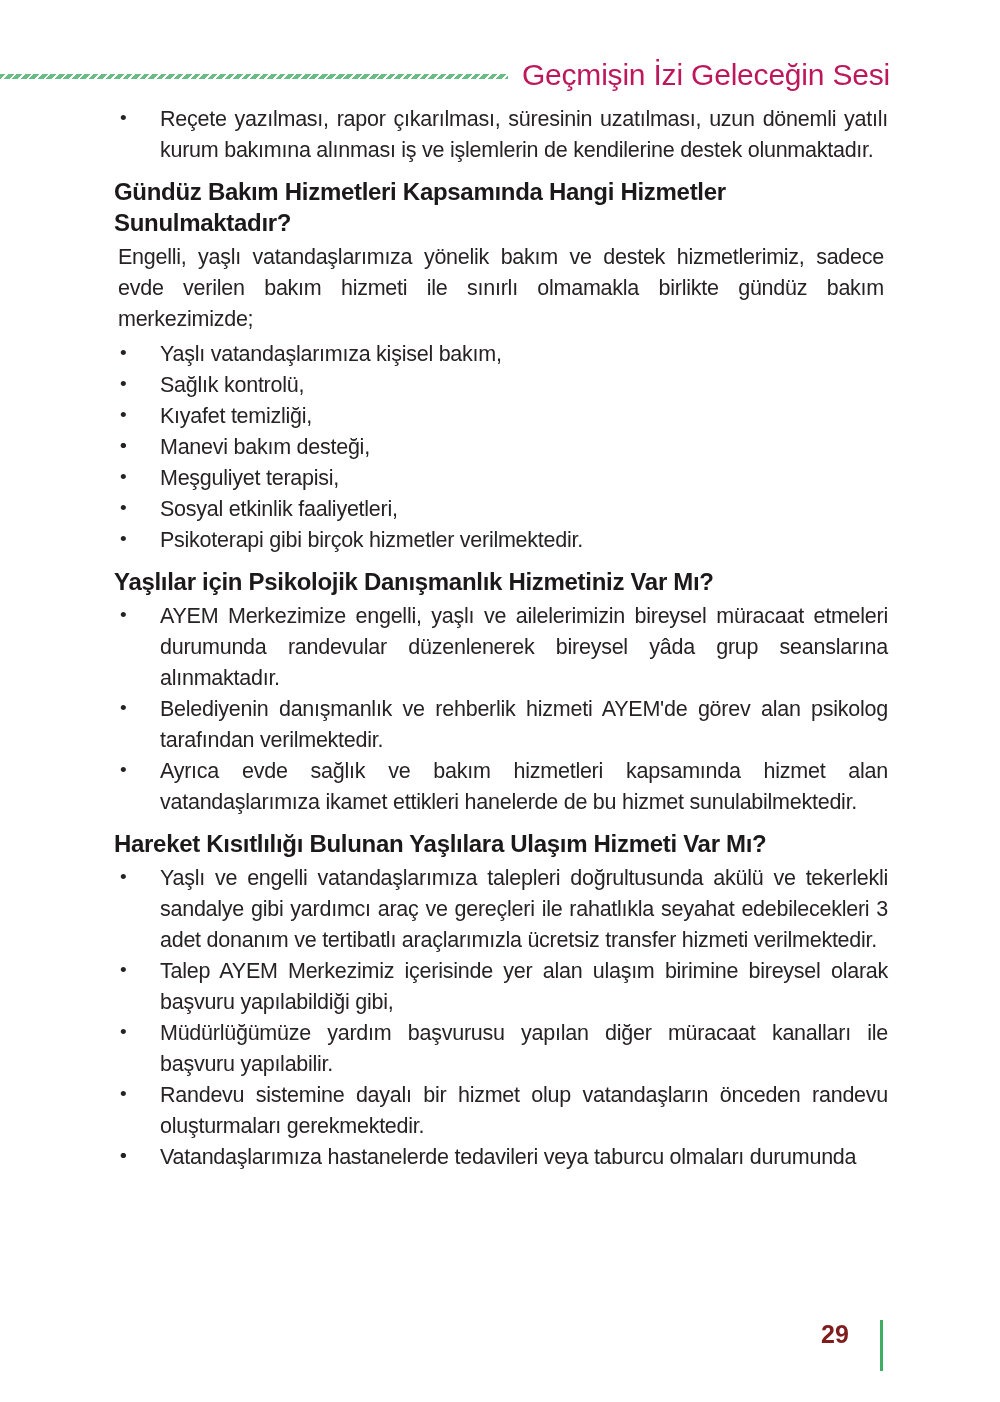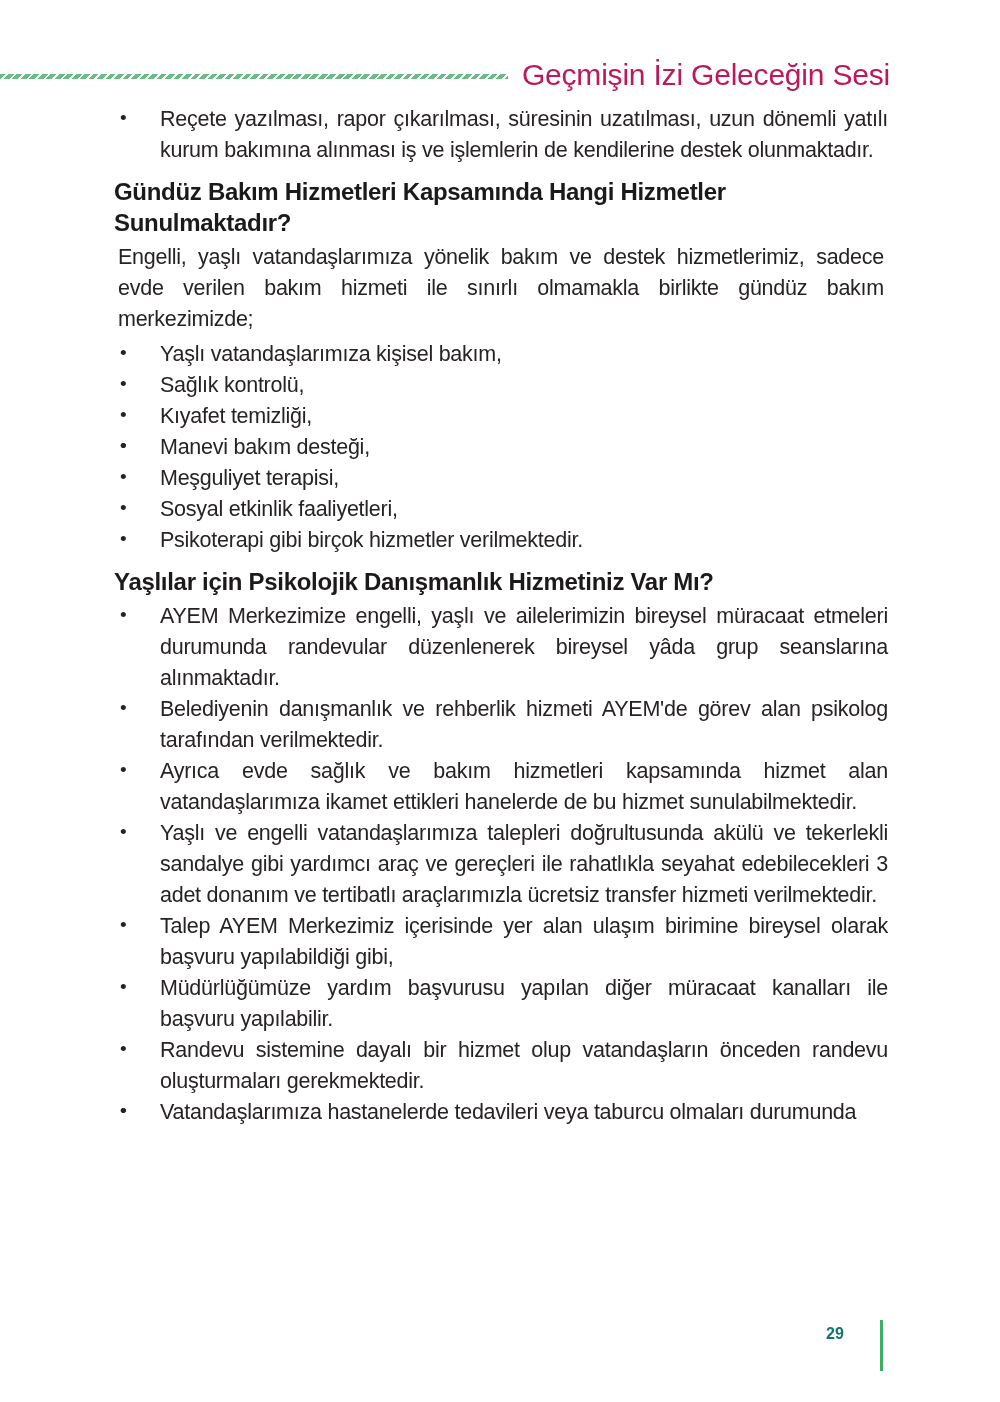--- a/index.html
+++ b/index.html
@@ -51,21 +51,21 @@
     text-align:justify;
   }
   .content li .dot{
     position:absolute;left:6px;top:-2px;
     font-size:19px;color:#272224;
   }
   
   .page-number{
     position:absolute;left:814px;top:1320px;
     width:42px;text-align:center;
-    font-size:16px;line-height:28px;font-weight:bold;color:#0f766e;
+    font-size:25px;line-height:28px;font-weight:bold;color:#7f1d1d;
   }
   .footer-bar{
     position:absolute;left:880px;top:1320px;
     width:3px;height:51px;background:#3fae63;
   }
 </style>
 </head>
 <body>
 
 <div class="page">
@@ -132,20 +132,21 @@
       <li>
         <span class="dot">•</span>
         <span>Belediyenin danışmanlık ve rehberlik hizmeti AYEM'de görev alan psikolog tarafından verilmektedir.</span>
       </li>
       <li>
         <span class="dot">•</span>
         <span>Ayrıca evde sağlık ve bakım hizmetleri kapsamında hizmet alan vatandaşlarımıza ikamet ettikleri hanelerde de bu hizmet sunulabilmektedir.</span>
       </li>
     </ul>
 
+    <h2>Hareket Kısıtlılığı Bulunan Yaşlılara Ulaşım Hizmeti Var Mı?</h2>
 
     <ul>
       <li>
         <span class="dot">•</span>
         <span>Yaşlı ve engelli vatandaşlarımıza talepleri doğrultusunda akülü ve tekerlekli sandalye gibi yardımcı araç ve gereçleri ile rahatlıkla seyahat edebilecekleri 3 adet donanım ve tertibatlı araçlarımızla ücretsiz transfer hizmeti verilmektedir.</span>
       </li>
     </ul>
 
 
     <ul>

